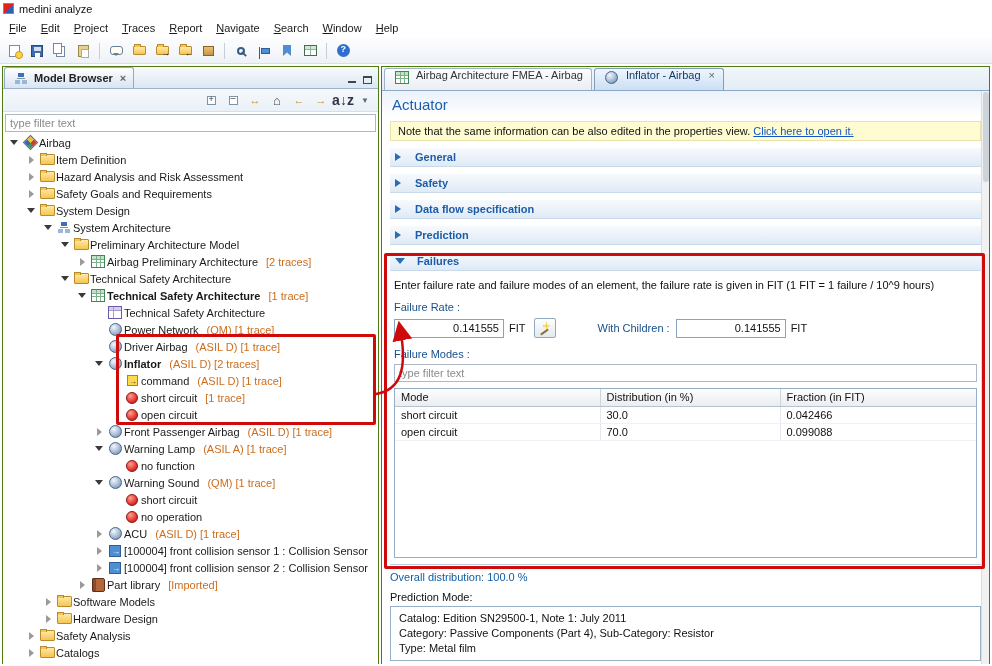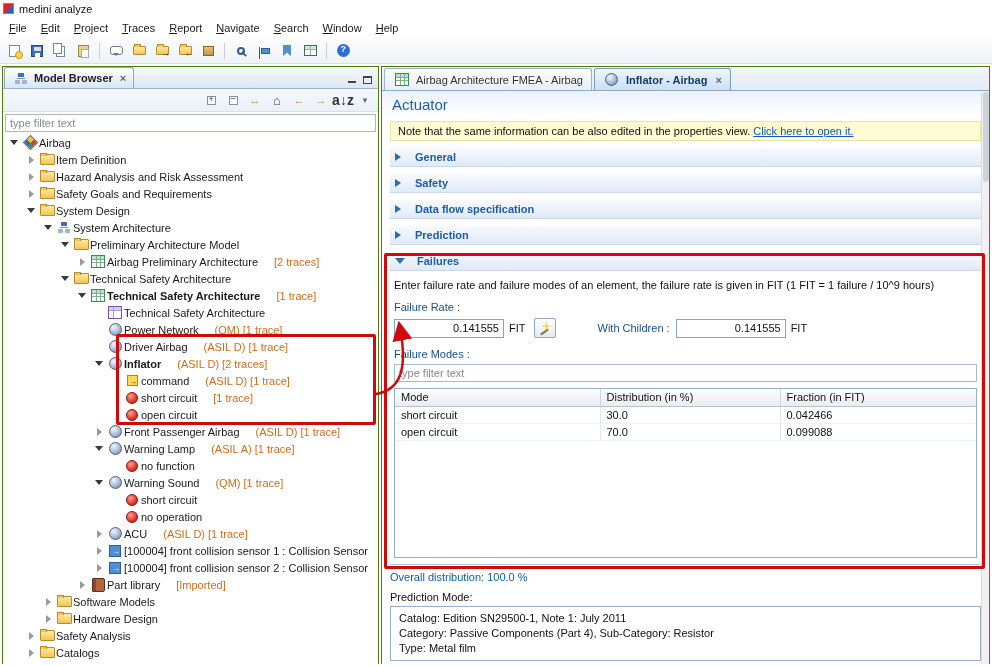--- a/index.html
+++ b/index.html
@@ -101,28 +101,28 @@
   .ic-cmd::before { content:""; width:9px; height:9px; background:#ffd84d; border:1px solid #a8861c; }
   .ic-cmd::after { content:"→"; position:absolute; font-size:8px; color:#333; left:6px; top:4px; font-weight:bold; }
   .ic-fail::before { content:""; width:10px; height:10px; border-radius:50%;
       background:radial-gradient(circle at 35% 30%,#ff9d8f,#e1302a 65%,#a31612); border:1px solid #8c1210; }
   .ic-sensor::before { content:""; width:10px; height:10px; background:#4d8fd1; border:1px solid #2d5f96; }
   .ic-sensor::after { content:"→"; position:absolute; font-size:8px; color:#fff; left:6px; top:4px; }
   .ic-book::before { content:""; width:11px; height:12px; border:1px solid #5f2f18; border-radius:1px 2px 2px 1px;
       background:linear-gradient(90deg,#8a4a2a 0 3px,#b5653a 3px); }
   .tl { color:#1a1a1a; }
   .tl.bold { font-weight:bold; }
-  .ts { color:#cc6d1d; margin-left:16px; }
+  .ts { color:#cc6d1d; margin-left:8px; }
   
   .etabs { height:24px; display:flex; align-items:flex-end; gap:2px; padding:0 2px;
            background:linear-gradient(#f2f6fa,#e3ecf5); border-bottom:1px solid #8fa8c4; }
-  .etab { display:flex; align-items:center; gap:5px; height:22px; padding:0 8px;
+  .etab { display:flex; gap:5px; height:22px; padding:0 8px;
           border:1px solid #9db3cc; border-bottom:none; border-radius:3px 3px 0 0; }
   .etab.inactive { background:linear-gradient(#fcfdfe,#e9eef4); color:#333; }
-  .etab.active { background:linear-gradient(#eff6fe,#cbdff5); border-color:#7f9db9; font-weight:bold; color:#143a66; }
+  .etab.active { background:linear-gradient(#eff6fe,#cbdff5); border-color:#7f9db9; font-weight:normal; color:#143a66; }
   .econtent { position:relative; height:573px; background:#fff; }
   .escroll { position:absolute; right:0; top:0; bottom:0; width:8px; background:#f1f1f1; border-left:1px solid #dcdcdc; }
   .escroll .thumb { position:absolute; top:1px; left:1px; width:6px; height:90px; background:#cdd3da; border-radius:3px; }
   .etitle { padding:5px 10px 4px; font-size:15px; font-weight:normal; color:#1d5fae;
             background:linear-gradient(#eaf2fb,#ffffff); }
   .notebar { margin:4px 8px 0; background:#fffcd2; border:1px solid #eae2a8; padding:3px 7px; color:#111; }
   .notebar a { color:#1256c4; text-decoration:underline; cursor:pointer; }
   .section { margin:7px 8px 0; height:19px; display:flex; align-items:center; gap:12px; padding:0 5px;
              background:linear-gradient(#f7fafd,#dfeaf6); border-bottom:1px solid #c9d9ec; }
   .sec-label { color:#1c5ca8; font-weight:bold; }

